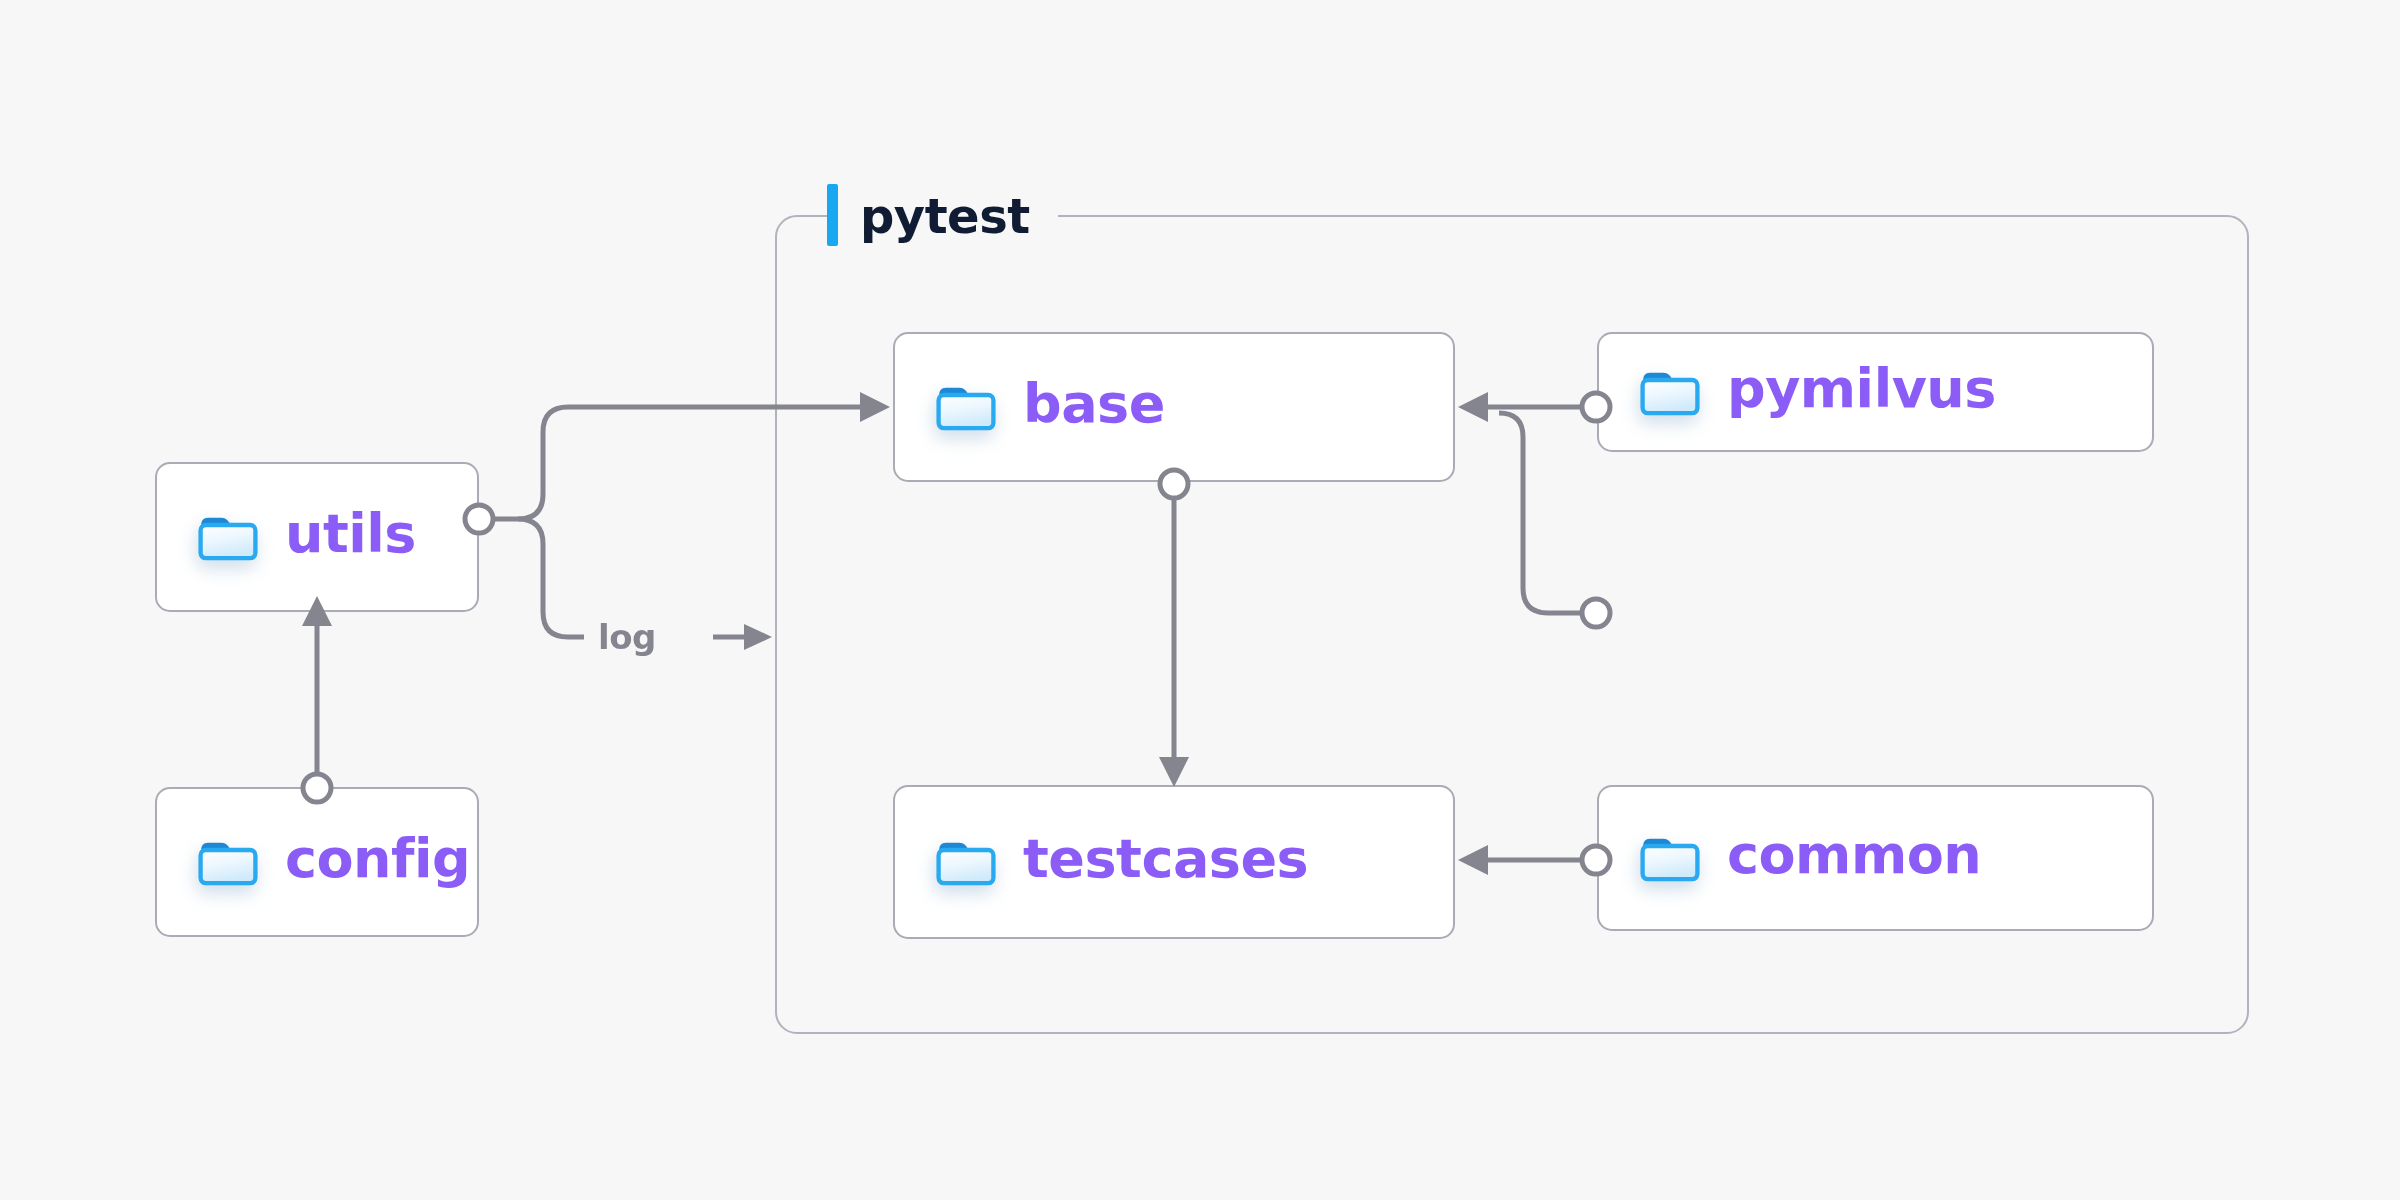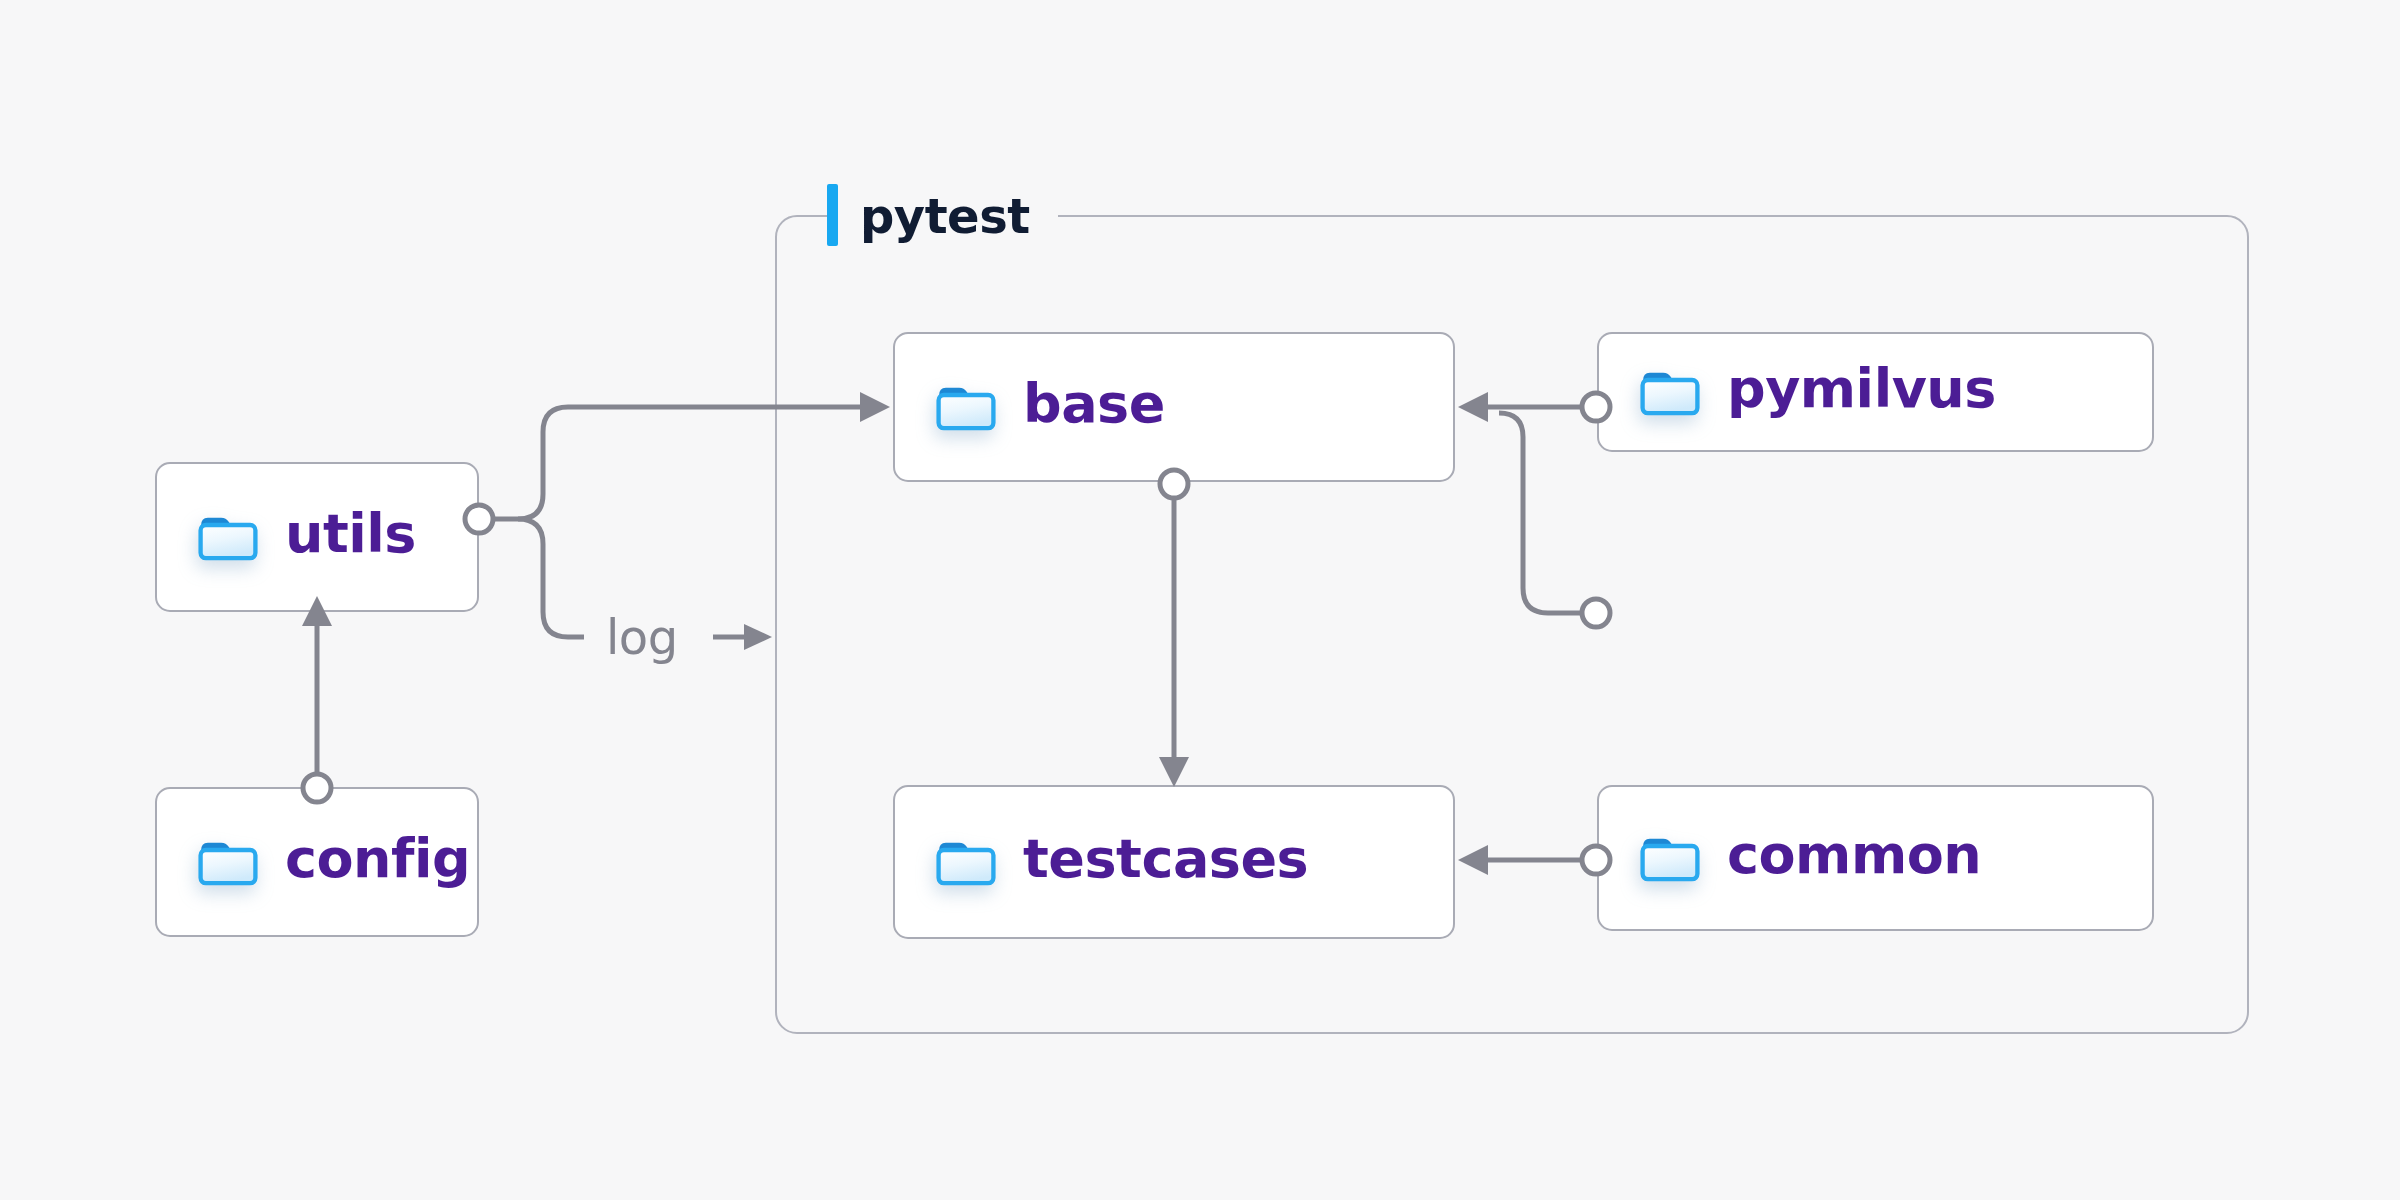--- a/index.html
+++ b/index.html
@@ -18,37 +18,37 @@
   }
   .accent-bar{width:11px;height:62px;border-radius:2px;background:#18a8f1;flex:0 0 auto;}
   .group-title{font-size:48px;font-weight:bold;color:#101c33;letter-spacing:-0.5px;line-height:1;padding-bottom:6px;}
   
   .node{
     position:absolute;background:#ffffff;border:2px solid #a9abb5;border-radius:15px;
     display:flex;align-items:center;padding-left:40px;box-sizing:border-box;z-index:1;
   }
   .node-icon{width:62px;height:50px;flex:0 0 auto;
     filter:drop-shadow(-2px 8px 9px rgba(98,145,185,0.30));}
-  .node-label{font-size:54px;font-weight:bold;color:#4c1d95;letter-spacing:-0.5px;margin-left:26px;line-height:1;padding-bottom:6px;}
+  .node-label{font-size:54px;font-weight:bold;color:#8b5cf6;letter-spacing:-0.5px;margin-left:26px;line-height:1;padding-bottom:6px;}
   .n-utils    {left:155px;top:462px;width:324px;height:150px;}
   .n-config   {left:155px;top:787px;width:324px;height:150px;}
   .n-base     {left:893px;top:332px;width:562px;height:150px;}
   .n-pymilvus {left:1597px;top:332px;width:557px;height:120px;}
   .n-check    {left:1597px;top:538px;width:557px;height:150px;}
   .n-testcases{left:893px;top:785px;width:562px;height:154px;}
   .n-common   {left:1597px;top:785px;width:557px;height:146px;}
   
   .edges{position:absolute;left:0;top:0;z-index:2;pointer-events:none;}
   .edge-line{fill:none;stroke:#84858f;stroke-width:5px;}
   .edge-head{fill:#84858f;stroke:none;}
   .edge-dot{fill:#ffffff;stroke:#84858f;stroke-width:5px;}
   
   .log-label{
     position:absolute;left:592px;top:601px;height:72px;line-height:72px;z-index:3;
-    font-size:48px;font-weight:normal;color:#84858f;letter-spacing:-0.5px;background:#f7f7f8;padding:0 6px;margin-left:8px;
+    font-size:34px;font-weight:bold;color:#84858f;letter-spacing:-0.5px;background:#f7f7f8;padding:0 6px;
   }
 </style>
 </head>
 <body>
 
 <div class="stage">
 
   <svg width="0" height="0" style="position:absolute" aria-hidden="true">
     <defs>
       <linearGradient id="fgrad" x1="0" y1="0" x2="0.3" y2="1">

